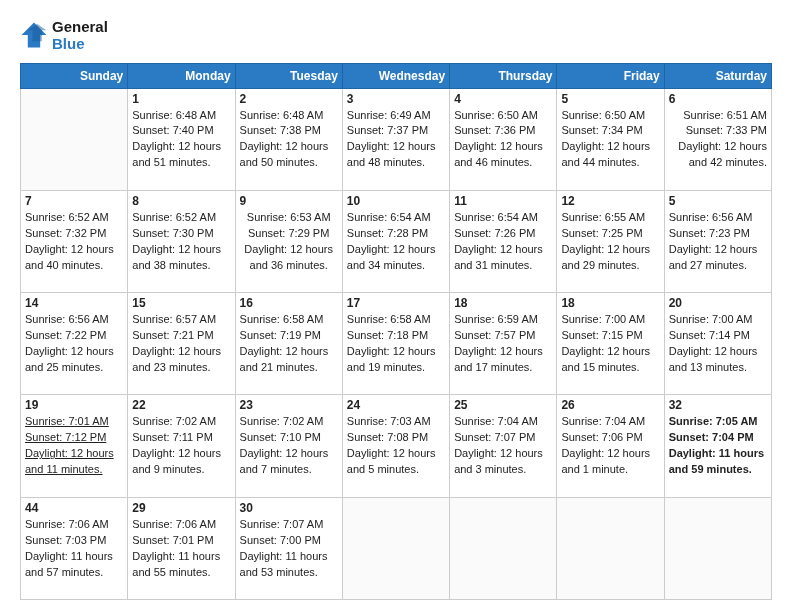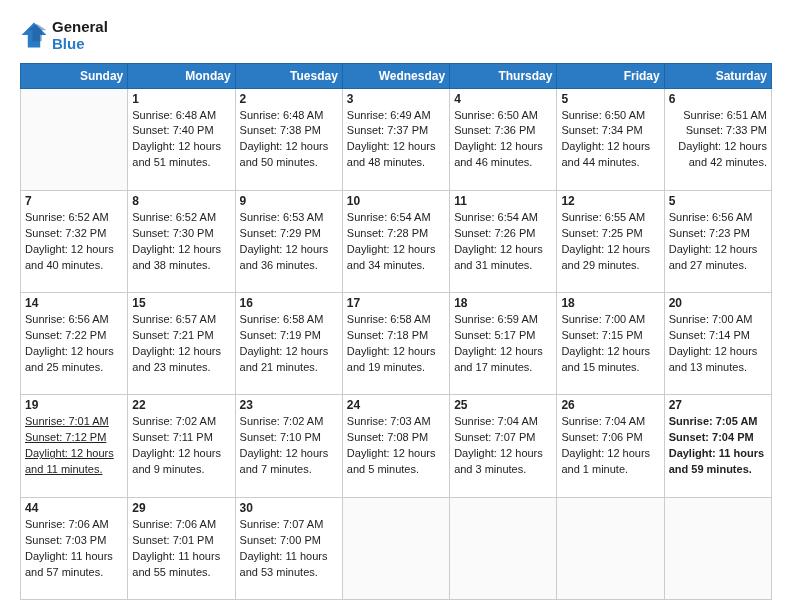--- a/index.html
+++ b/index.html
@@ -176,21 +176,21 @@
           </td>
           <td>
             <span class="day-num">8</span>
             <div class="cell-text" style="white-space: pre-line;">Sunrise: 6:52 AM
 Sunset: 7:30 PM
 Daylight: 12 hours
 and 38 minutes.</div>
           </td>
           <td>
             <span class="day-num">9</span>
-            <div class="cell-text" style="white-space: pre-line;">Sunrise: 6:53 AM
+            <div class="cell-text" style="white-space: pre-line; text-align: center;">Sunrise: 6:53 AM
 Sunset: 7:29 PM
 Daylight: 12 hours
 and 36 minutes.</div>
           </td>
           <td>
             <span class="day-num">10</span>
             <div class="cell-text" style="white-space: pre-line;">Sunrise: 6:54 AM
 Sunset: 7:28 PM
 Daylight: 12 hours
 and 34 minutes.</div>
@@ -242,21 +242,21 @@
           <td>
             <span class="day-num">17</span>
             <div class="cell-text" style="white-space: pre-line;">Sunrise: 6:58 AM
 Sunset: 7:18 PM
 Daylight: 12 hours
 and 19 minutes.</div>
           </td>
           <td>
             <span class="day-num">18</span>
             <div class="cell-text" style="white-space: pre-line;">Sunrise: 6:59 AM
-Sunset: 5:17 PM
+Sunset: 7:57 PM
 Daylight: 12 hours
 and 17 minutes.</div>
           </td>
           <td>
             <span class="day-num">18</span>
             <div class="cell-text" style="white-space: pre-line;">Sunrise: 7:00 AM
 Sunset: 7:15 PM
 Daylight: 12 hours
 and 15 minutes.</div>
           </td>
@@ -305,21 +305,21 @@
 and 3 minutes.</div>
           </td>
           <td>
             <span class="day-num">26</span>
             <div class="cell-text" style="white-space: pre-line;">Sunrise: 7:04 AM
 Sunset: 7:06 PM
 Daylight: 12 hours
 and 1 minute.</div>
           </td>
           <td>
-            <span class="day-num">27</span>
+            <span class="day-num">32</span>
             <div class="cell-text" style="white-space: pre-line; font-weight: bold;">Sunrise: 7:05 AM
 Sunset: 7:04 PM
 Daylight: 11 hours
 and 59 minutes.</div>
           </td>
         </tr>
         <tr>
           <td>
             <span class="day-num">44</span>
             <div class="cell-text" style="white-space: pre-line;">Sunrise: 7:06 AM

